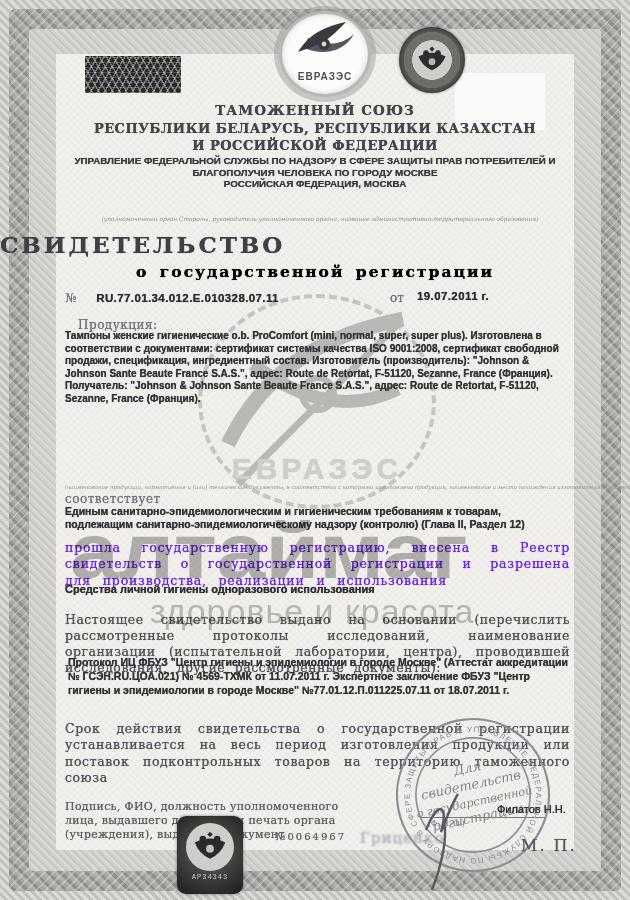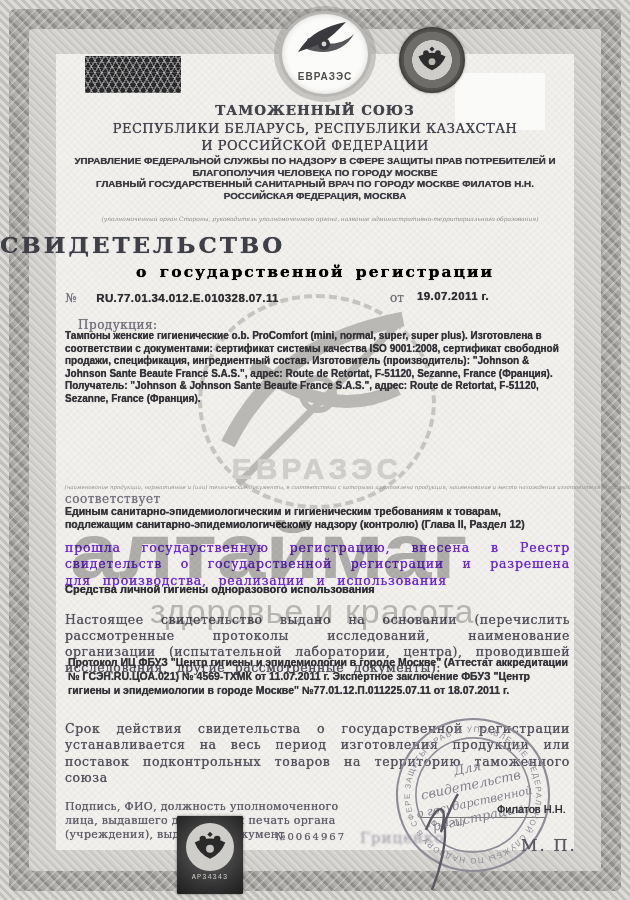--- a/index.html
+++ b/index.html
@@ -37,21 +37,21 @@
   .eurasec-label{font-family:"Liberation Sans",sans-serif;font-weight:bold;font-size:10px;
     letter-spacing:1px;color:#4e4e4e;margin-bottom:12px;}
   .crest-badge{position:absolute;left:399px;top:27px;width:66px;height:66px;z-index:5;
     border-radius:50%;background:radial-gradient(circle,#cfcdca 0 42%,#6f6d6a 43% 60%,#575552 61% 100%);
     box-shadow:inset 0 0 4px #222, 0 0 3px rgba(0,0,0,.4);
     display:flex;align-items:center;justify-content:center;filter:blur(.4px);}
   .white-patch{position:absolute;left:455px;top:73px;width:90px;height:57px;z-index:4;background:#fafaf8;}
   
   .hdr{position:absolute;left:62px;right:62px;top:102px;z-index:6;text-align:center;color:#44444c;}
   .hdr-l1{font-weight:bold;font-size:13.5px;letter-spacing:1px;margin-bottom:3px;}
-  .hdr-l2,.hdr-l3{font-weight:normal;font-size:13px;letter-spacing:.5px;margin-bottom:2px;}
+  .hdr-l2,.hdr-l3{font-weight:bold;font-size:13px;letter-spacing:.5px;margin-bottom:2px;}
   .hdr-sans{font-family:"Liberation Sans",sans-serif;font-weight:700;font-size:9.8px;
     color:#3c3c42;line-height:1.18;}
   .hdr-caption{position:absolute;left:70px;right:60px;top:215px;z-index:6;text-align:center;
     font-style:italic;font-size:6px;color:#8f8d8a;white-space:nowrap;transform:scaleX(.98);}
   
   .title-main{position:absolute;left:0;right:0;top:231px;z-index:6;
     font-weight:bold;font-size:23px;letter-spacing:3px;color:#3f3f47;}
   .title-sub{position:absolute;left:0;right:0;top:262px;z-index:6;text-align:center;
     font-weight:bold;font-size:15.5px;letter-spacing:2px;word-spacing:4px;color:#000000;}
   
@@ -109,21 +109,21 @@
   .filatov{position:absolute;left:497px;top:803px;z-index:9;
     font-family:"Liberation Sans",sans-serif;font-weight:normal;font-size:11px;color:#2f2f33;}
   .sig-line{position:absolute;left:420px;top:817px;width:126px;z-index:6;border-top:1px solid #7a7a7a;}
   .fio-caption{position:absolute;left:428px;top:819px;z-index:6;font-size:7.5px;color:#6d6b74;}
   .mp{position:absolute;left:521px;top:836px;z-index:9;font-size:16px;letter-spacing:2px;color:#5b5964;}
   .blank-no{position:absolute;left:276px;top:831px;z-index:6;font-size:10px;letter-spacing:2px;
     color:#66646f;}
   .ghost-name{position:absolute;left:360px;top:829px;z-index:5;font-size:15px;letter-spacing:1px;
     color:#9a98a3;filter:blur(.8px);}
   .hologram{position:absolute;left:177px;top:816px;width:66px;height:78px;z-index:10;
-    border-radius:1px;background:radial-gradient(circle at 50% 45%,#5c5c5c 0 10%,#303030 70%,#1d1d1d 100%);
+    border-radius:9px;background:radial-gradient(circle at 50% 45%,#5c5c5c 0 10%,#303030 70%,#1d1d1d 100%);
     box-shadow:0 0 3px rgba(0,0,0,.5);display:flex;flex-direction:column;align-items:center;}
   .holo-circle{margin-top:7px;width:48px;height:48px;border-radius:50%;
     background:radial-gradient(circle,#cfcdc9 0 70%,#8a8886 100%);
     display:flex;align-items:center;justify-content:center;}
   .holo-code{margin-top:2px;font-family:"Liberation Mono",monospace;font-size:7px;color:#cfcdc9;
     letter-spacing:1px;filter:blur(.7px);}
 </style>
 </head>
 <body>
 
@@ -157,21 +157,20 @@
   </div>
 
   <div class="white-patch"></div>
 
   <div class="hdr">
     <div class="hdr-l1 scan">ТАМОЖЕННЫЙ СОЮЗ</div>
     <div class="hdr-l2 scan">РЕСПУБЛИКИ БЕЛАРУСЬ, РЕСПУБЛИКИ КАЗАХСТАН</div>
     <div class="hdr-l3 scan">И РОССИЙСКОЙ ФЕДЕРАЦИИ</div>
     <div class="hdr-sans scan">УПРАВЛЕНИЕ ФЕДЕРАЛЬНОЙ СЛУЖБЫ ПО НАДЗОРУ В СФЕРЕ ЗАЩИТЫ ПРАВ ПОТРЕБИТЕЛЕЙ И</div>
     <div class="hdr-sans scan">БЛАГОПОЛУЧИЯ ЧЕЛОВЕКА ПО ГОРОДУ МОСКВЕ</div>
-    <div class="hdr-sans scan">ГЛАВНЫЙ ГОСУДАРСТВЕННЫЙ САНИТАРНЫЙ ВРАЧ ПО ГОРОДУ МОСКВЕ ФИЛАТОВ Н.Н.</div>
     <div class="hdr-sans scan">РОССИЙСКАЯ ФЕДЕРАЦИЯ, МОСКВА</div>
   </div>
   <div class="hdr-caption">(уполномоченный орган Стороны, руководитель уполномоченного органа, название административно-территориального образования)</div>
 
   <div class="title-main scan">СВИДЕТЕЛЬСТВО</div>
   <div class="title-sub scan">о государственной регистрации</div>
 
   <div class="numrow">
     <span class="no-sign scan">№</span>
     <span class="val scan">RU.77.01.34.012.Е.010328.07.11</span>

